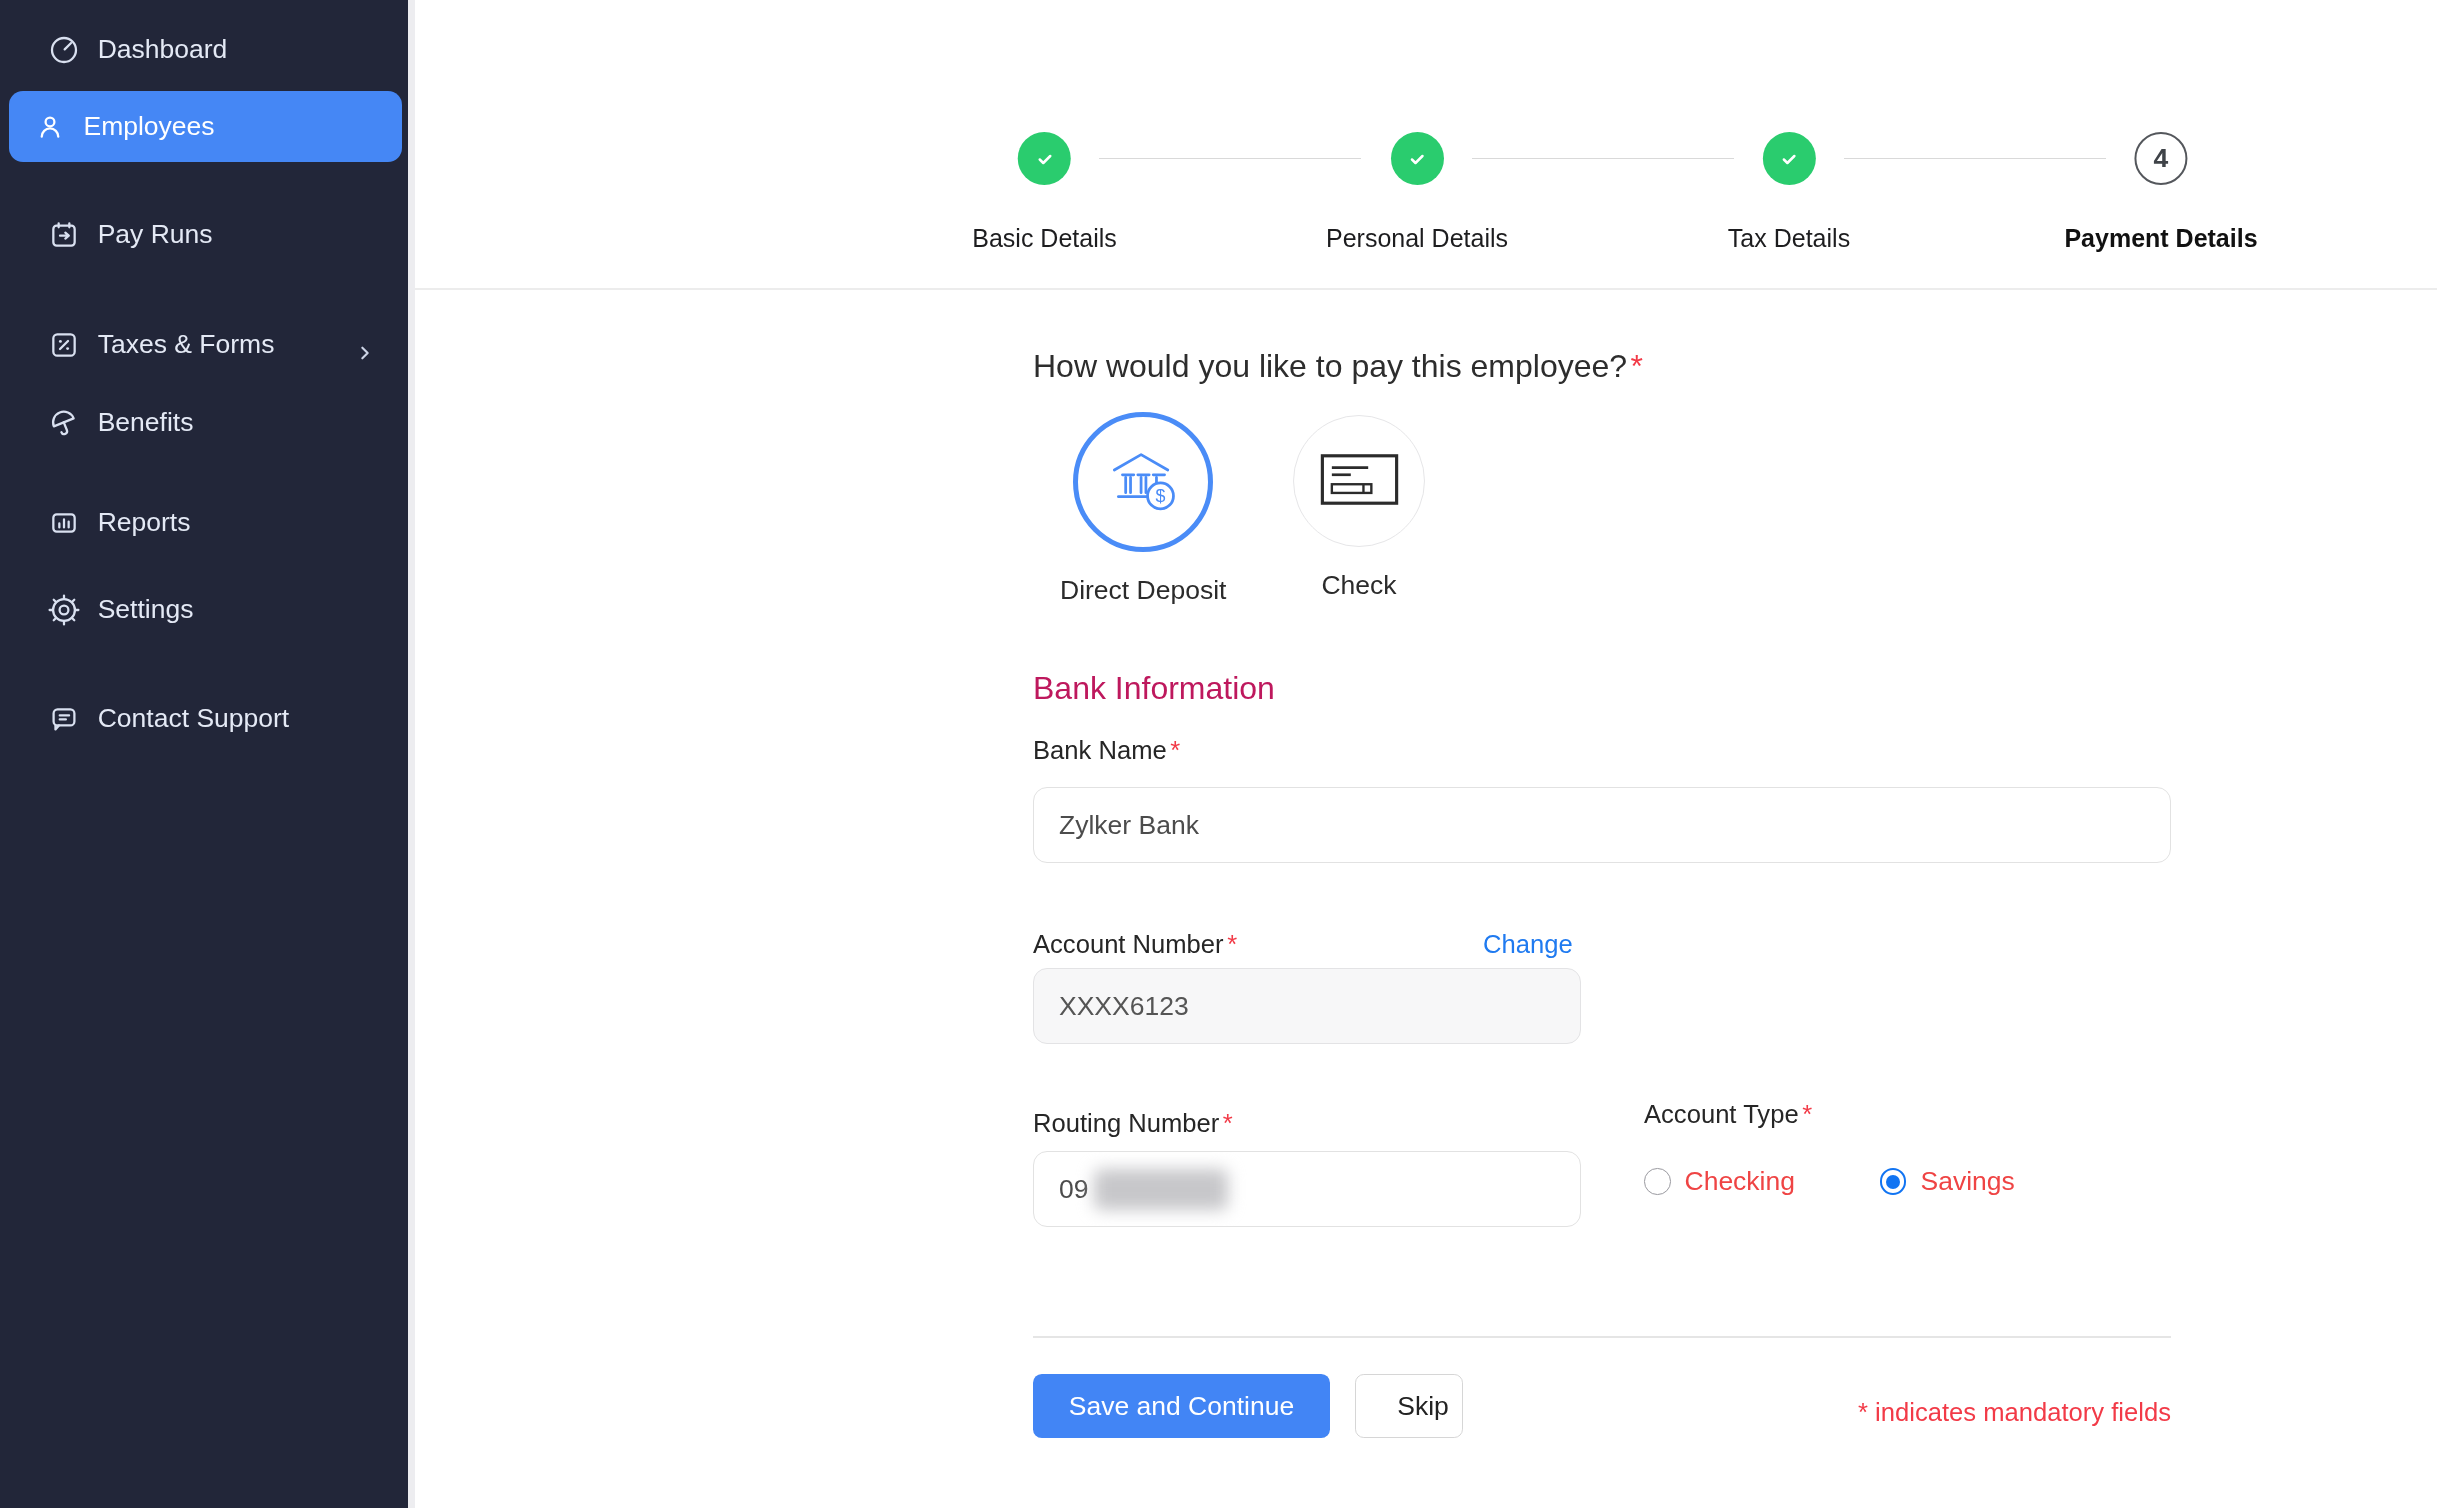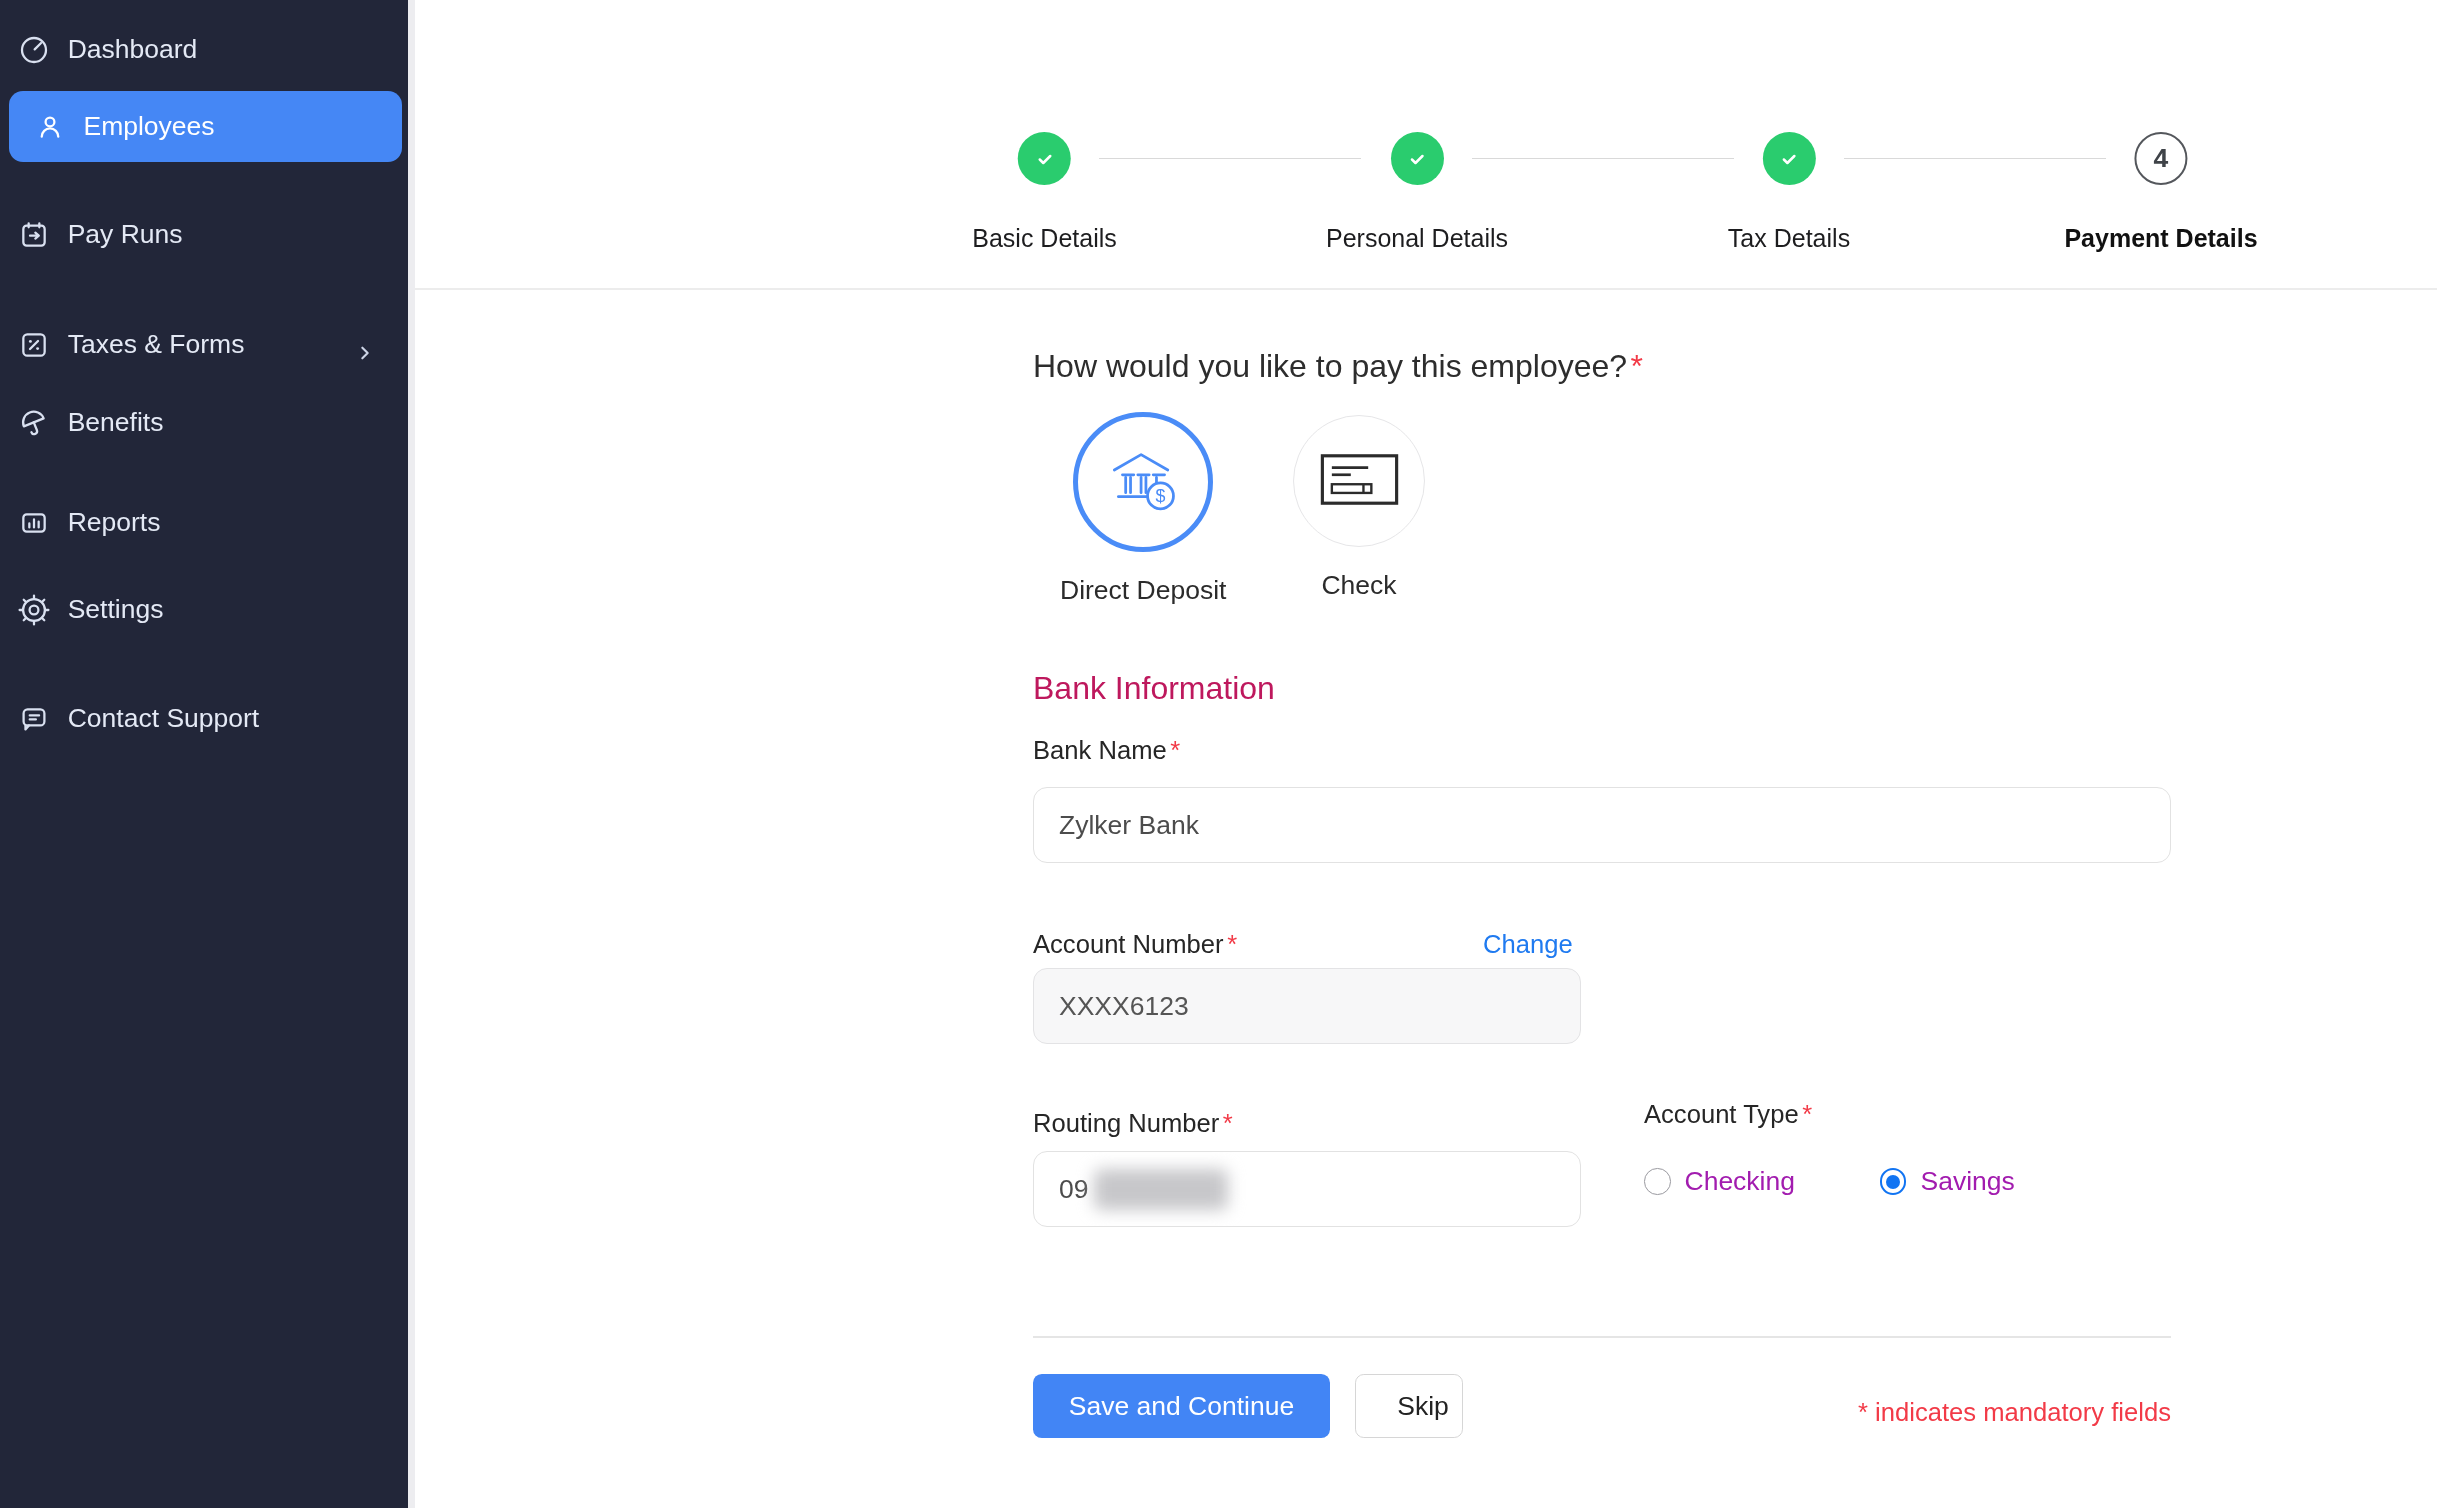--- a/index.html
+++ b/index.html
@@ -4,21 +4,21 @@
 <style>
   * { margin:0; padding:0; box-sizing:border-box; }
   html,body { width:2438px; height:1509px; overflow:hidden; background:#fff;
     font-family:"Liberation Sans","DejaVu Sans",sans-serif; }
   .app { position:relative; width:2438px; height:1509px; display:flex; }
 
   
   .sidebar { position:relative; width:415px; height:1509px; background:#222639;
     border-right:7px solid #ededf0; flex-shrink:0; }
   .nav-item { position:absolute; left:0; width:100%; height:71px; display:flex;
-    align-items:center; padding-left:18px; gap:17.7px; color:#e4e9f5; font-size:26.5px;
+    align-items:center; padding-left:48px; gap:17.7px; color:#e4e9f5; font-size:26.5px;
     cursor:pointer; }
   .nav-item .icon { width:32px; height:32px; flex-shrink:0; }
   .nav-item .icon svg { width:32px; height:32px; stroke:#d9e0f0; fill:none;
     stroke-width:1.7; stroke-linecap:round; stroke-linejoin:round; }
   .nav-item.active { left:8.8px; width:393px; background:#4587f5; border-radius:14px;
     padding-left:25px; color:#ffffff; font-weight:500; }
   .nav-item.active .icon svg { stroke:#ffffff; }
   .chevron { margin-left:auto; margin-right:35px; width:16px; height:16px; }
   .chevron svg { width:16px; height:16px; stroke:#cdd4e6; fill:none; stroke-width:2.4;
     stroke-linecap:round; stroke-linejoin:round; }
@@ -86,21 +86,21 @@
   .account-type .field-label { position:static; }
   .radio-row { display:flex; align-items:center; margin-top:37px; gap:0; }
   .radio-opt { display:flex; align-items:center; gap:14px; cursor:pointer; }
   .radio-opt + .radio-opt { margin-left:85px; }
   .radio-ring { width:26.5px; height:26.5px; border-radius:50%; border:1.8px solid #9a9aa0;
     background:#fff; position:relative; }
   .radio-opt.selected .radio-ring { border:2.6px solid #1174f2; }
   .radio-opt.selected .radio-ring::after { content:""; position:absolute; left:50%;
     top:50%; width:14px; height:14px; border-radius:50%; background:#1174f2;
     transform:translate(-50%,-50%); }
-  .radio-label { font-size:26.5px; color:#a21caf; }
+  .radio-label { font-size:26.5px; color:#ef4444; }
 
   .bottom-divider { position:absolute; top:1336px; left:0; width:1138px; height:1.8px;
     background:#e5e5e5; }
   .btn { position:absolute; top:1374px; height:64px; border-radius:8.8px; font-size:26.5px;
     font-family:inherit; cursor:pointer; }
   .btn-save { left:0; width:297px; background:#4285f5; color:#fff; border:none;
     font-weight:500; }
   .btn-skip { left:322px; width:108px; background:#fff; color:#222;
     border:1.8px solid #d6d6d6;padding-left:28px; }
   .mandatory-note { position:absolute; top:1398px; right:0; font-size:25.6px;

